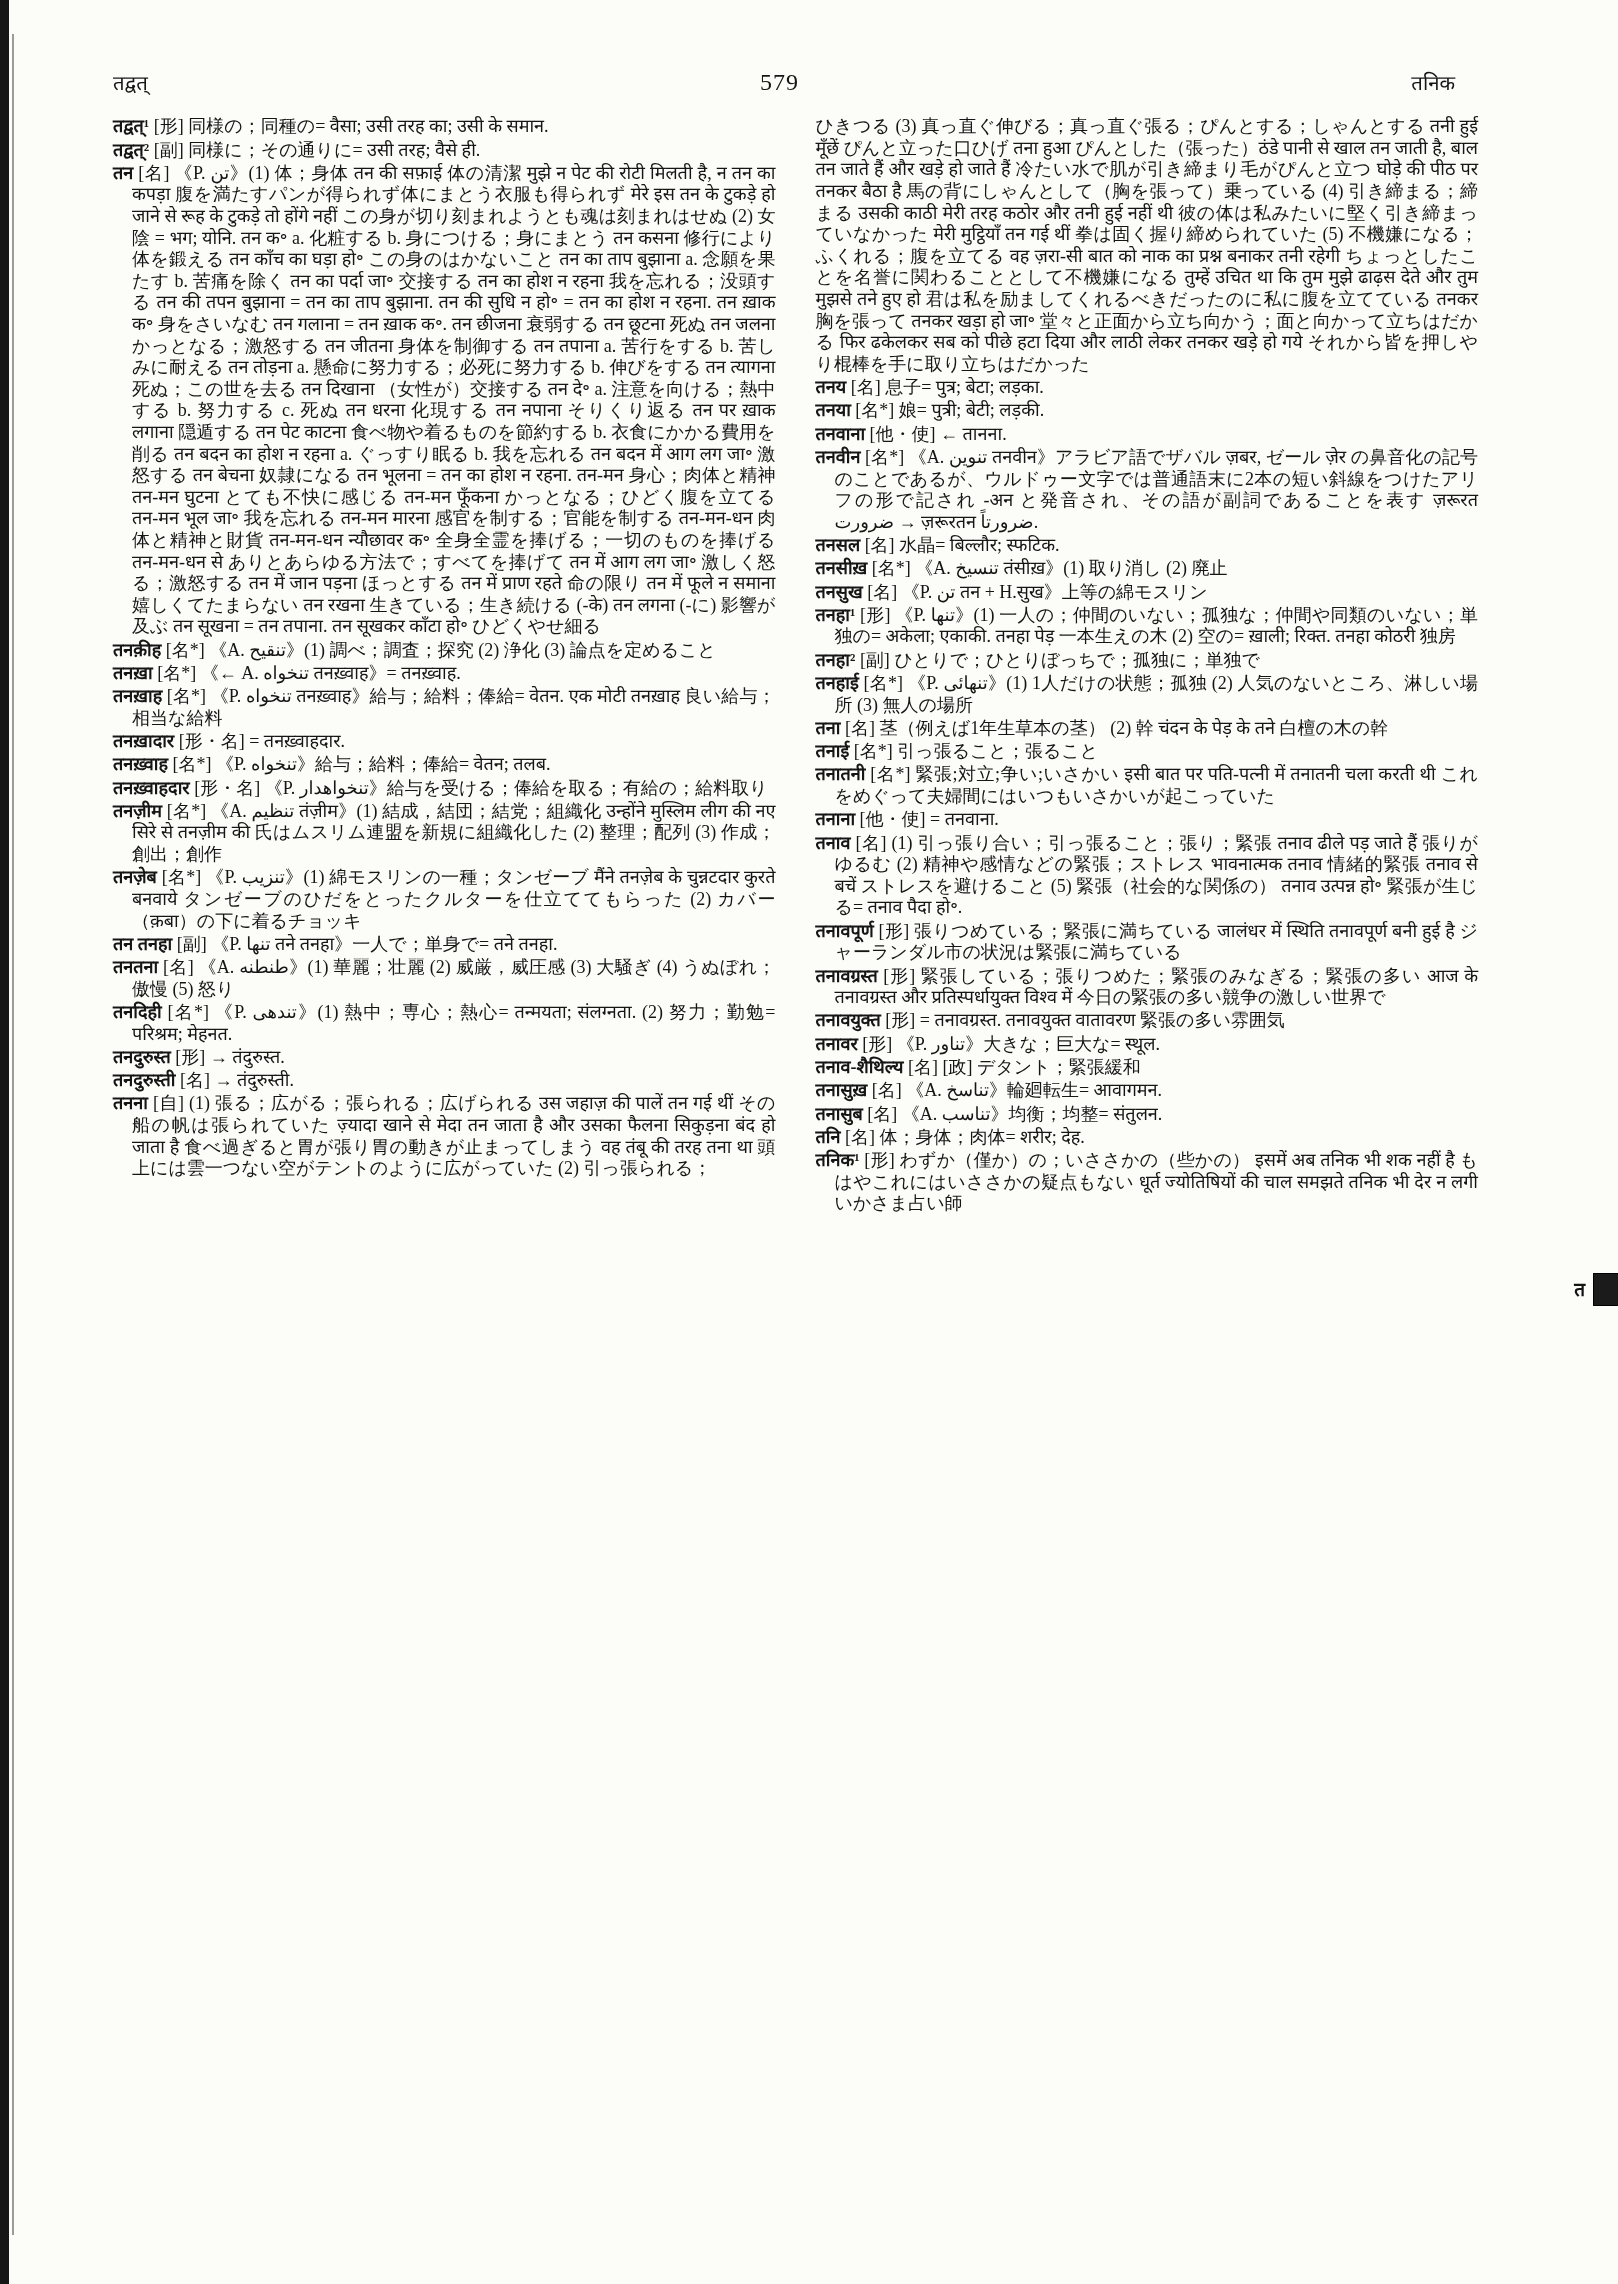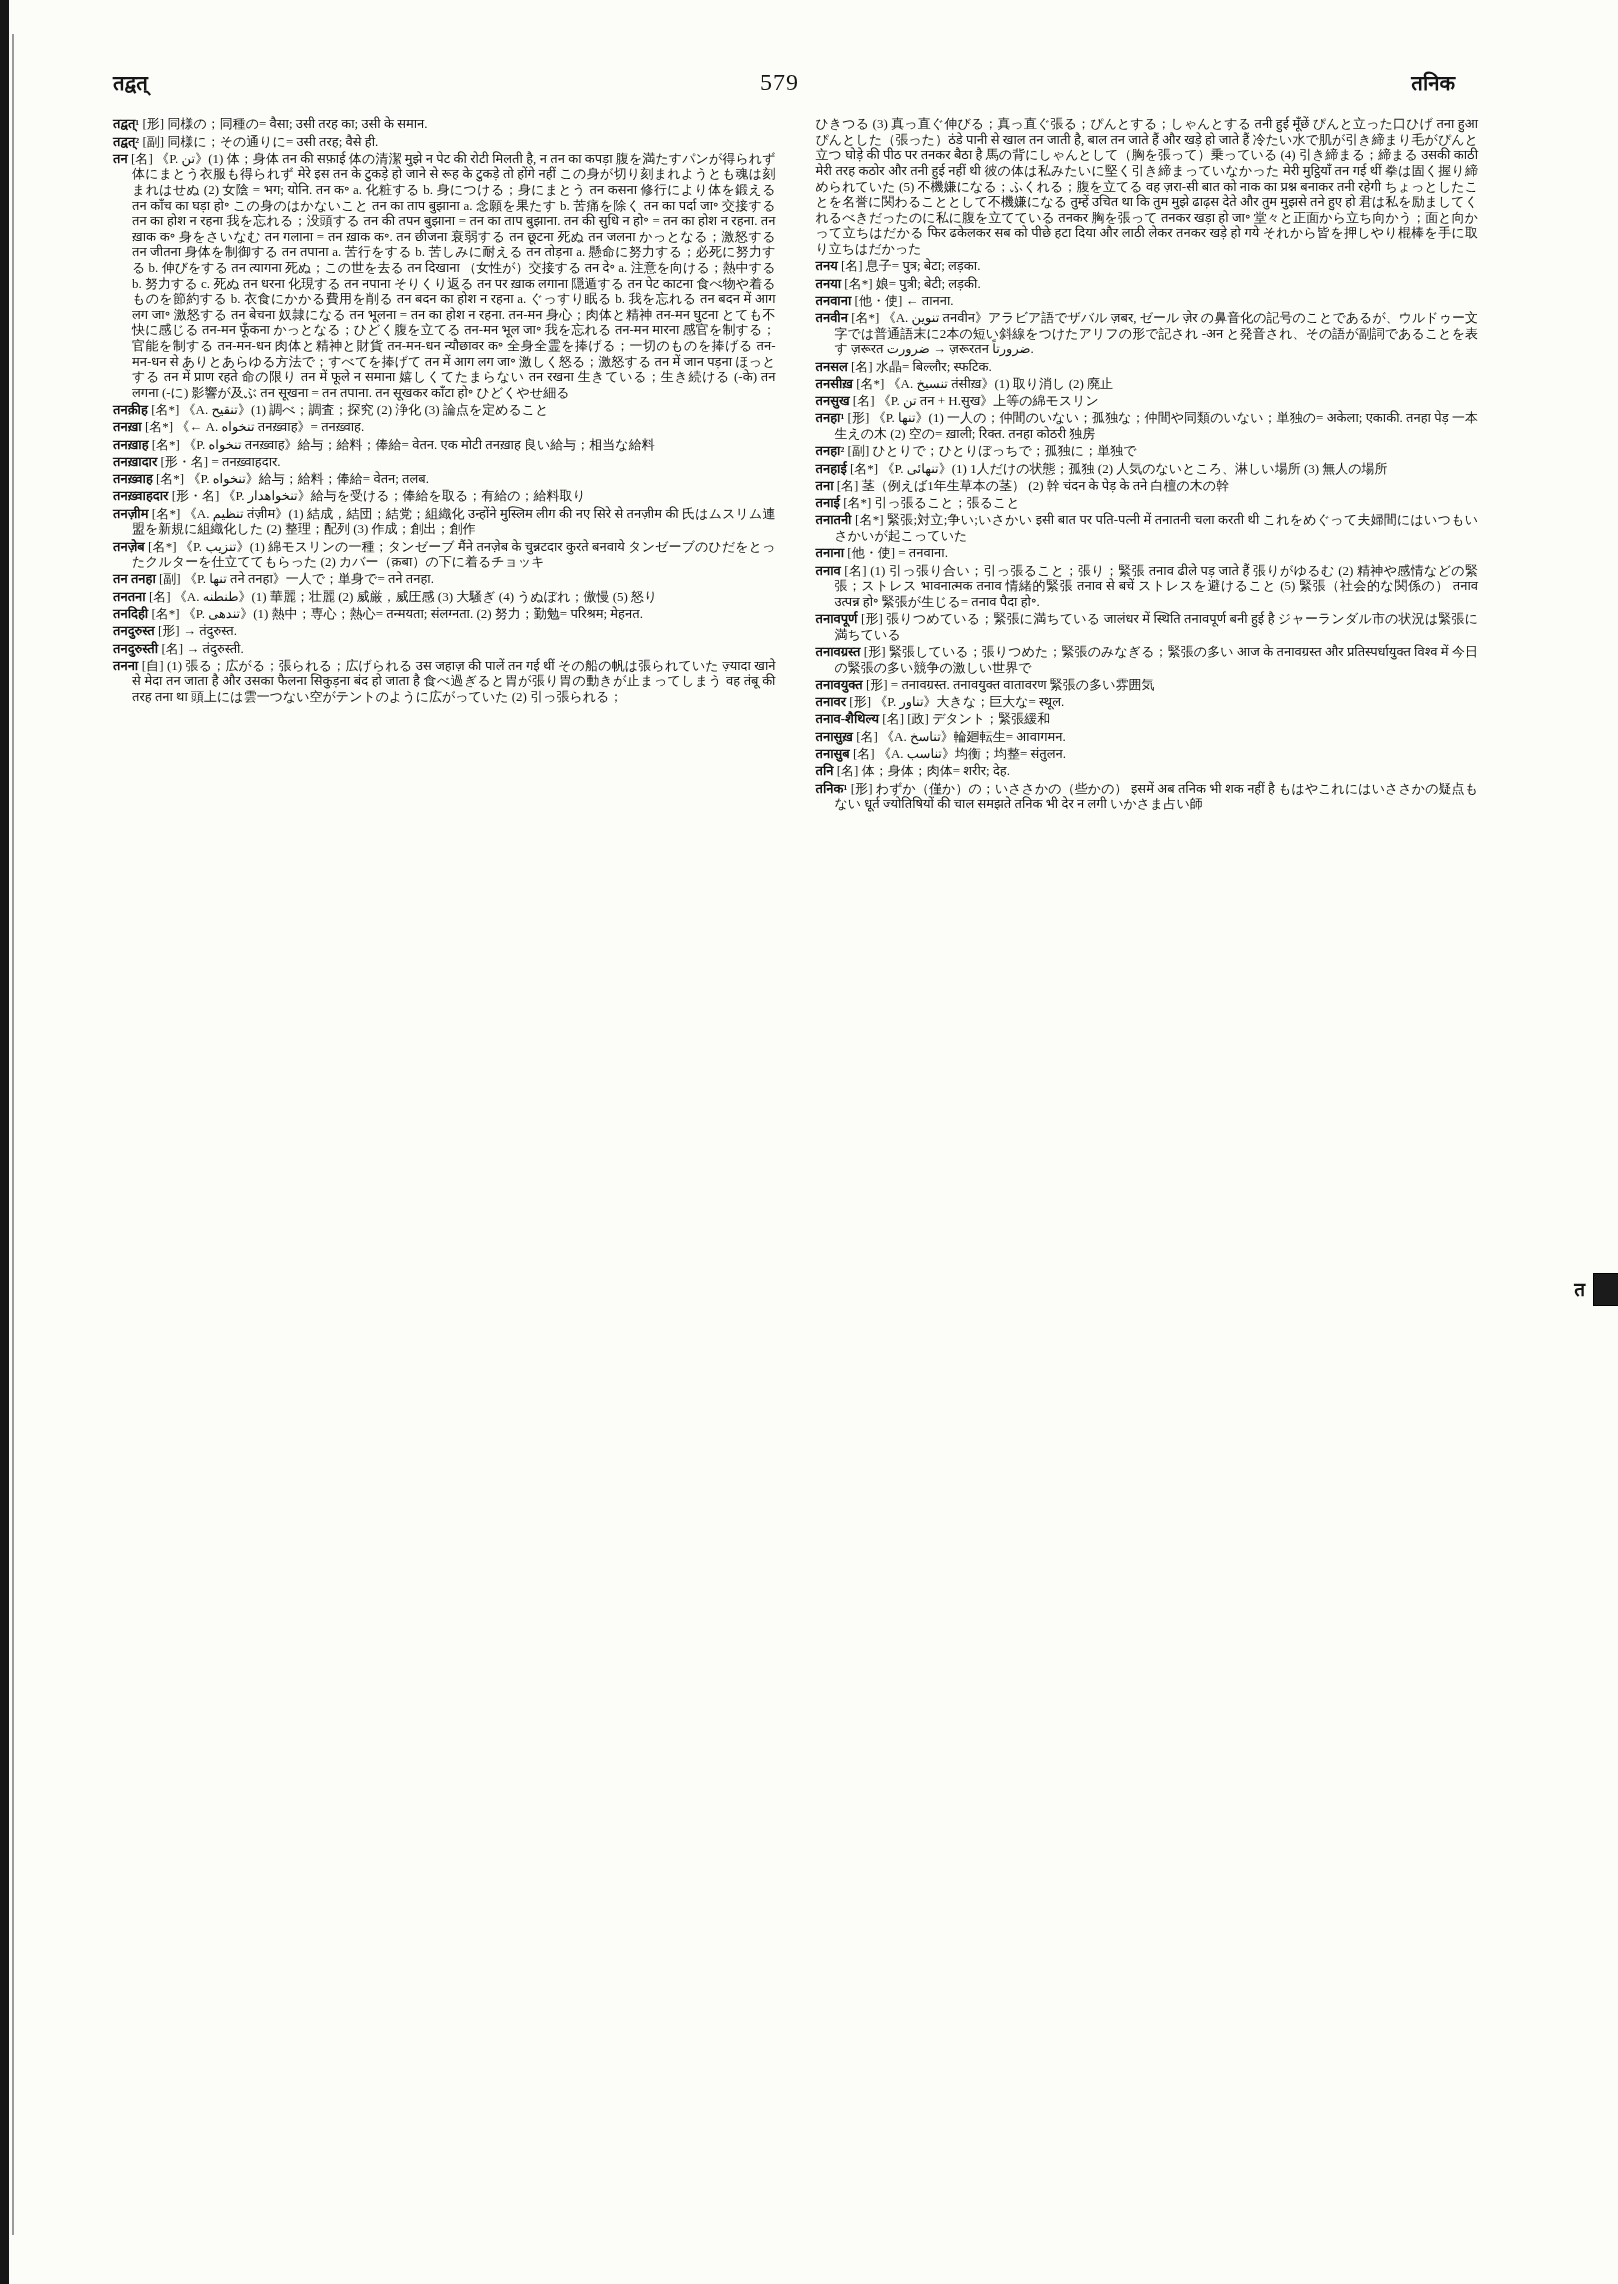--- a/index.html
+++ b/index.html
@@ -18,31 +18,31 @@
   }
   .scan-bar2{
     position:absolute;left:12.4px;top:34px;width:1.7px;height:2201px;
     background:#3a3a3a;opacity:.5;
   }
   .header{
     display:flex;justify-content:space-between;align-items:baseline;
     padding:68px 164px 5.6px 113px;
     font-size:19px;
   }
-  .guide{font-weight:bold;font-size:20.3px;}
+  .guide{font-weight:normal;font-size:20.3px;}
   .pageno{font-size:24px;letter-spacing:1.1px;}
   .columns{
     display:flex;
     gap:40px;
     padding:14.7px 141px 0 113px;
     box-sizing:border-box;
   }
   .col{
     width:50%;
-    font-size:13px;
+    font-size:18px;
     line-height:1.2;
     text-align:justify;
     text-justify:inter-ideograph;
   }
   .entry{
     margin:0 0 1.7px 0;
     padding-left:19px;
     text-indent:-19px;
     word-break:break-word;
   }

